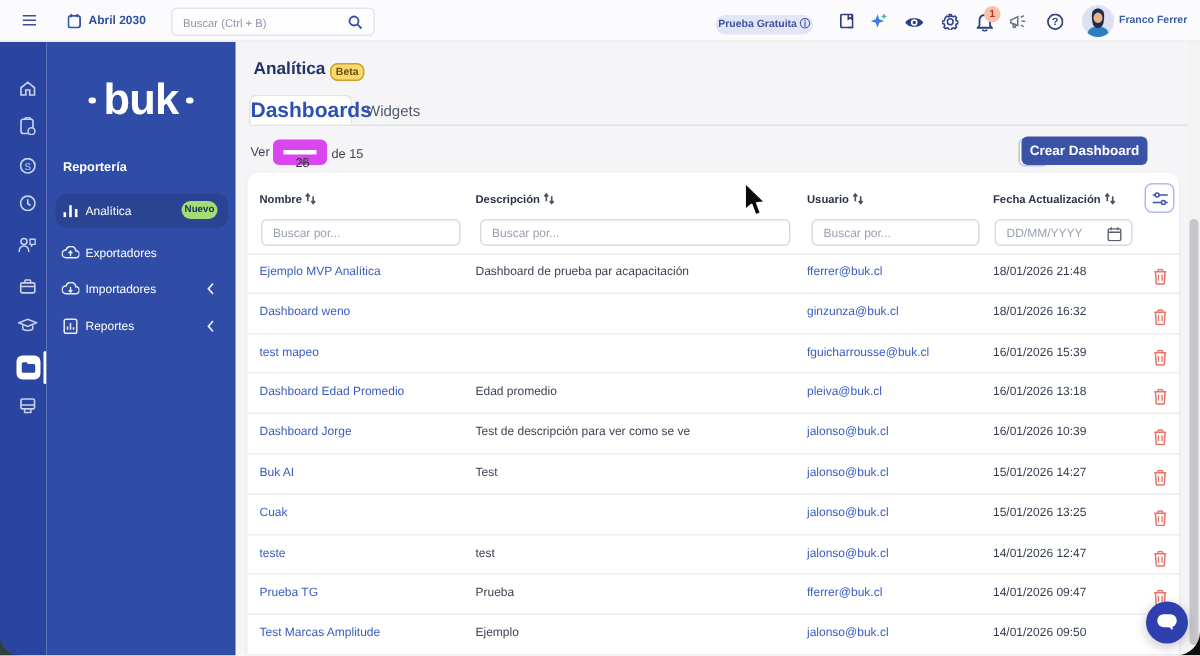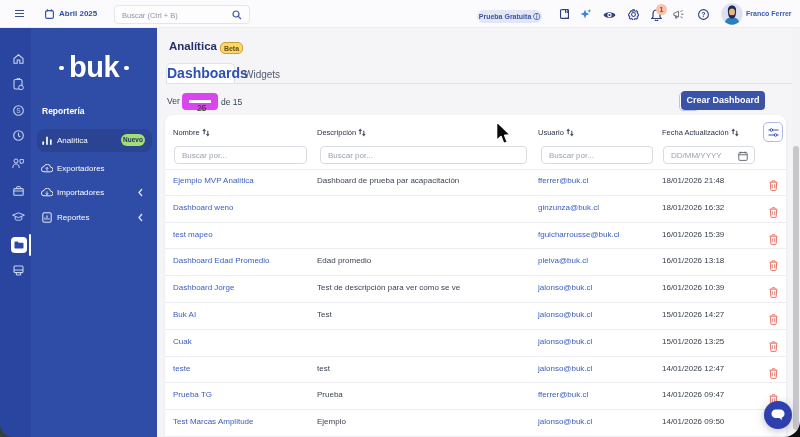--- a/index.html
+++ b/index.html
@@ -34,21 +34,21 @@
   #tab-widgets { position:absolute; left:87px; top:41px; font-size:10px; color:#525b6e; }
 
   #ver-row { position:absolute; left:10px; top:68px; font-size:8.5px; color:#3a4254; }
   #sel25 { position:absolute; left:25px; top:65px; width:36px; height:17px; border:7px solid #d946ef; border-radius:4px; background:#fff; font-size:8.5px; color:#333; }
   #de15 { position:absolute; left:64px; top:69px; font-size:8.5px; color:#3a4254; }
   #btn-dl { position:absolute; left:522px; top:64px; width:20px; height:19px; background:#fff; border:1px solid #b9c4ea; border-radius:4px; }
   #btn-crear { position:absolute; left:524px; top:63px; width:84px; height:19px; background:#3a53a6; border-radius:4px; color:#fff; font-size:9px; font-weight:bold; text-align:center; line-height:19px; }
 
   
   #card { position:absolute; left:8px; top:87px; width:621px; height:322px; background:#fff; border-radius:8px 8px 0 0; box-shadow:0 1px 3px rgba(40,50,90,0.08); }
-  .th { position:absolute; top:13px; font-size:7.5px; font-weight:normal; color:#2b3347; white-space:nowrap;text-align:right; }
+  .th { position:absolute; top:13px; font-size:7.5px; font-weight:bold; color:#2b3347; white-space:nowrap;text-align:right; }
   .finput { position:absolute; top:31px; height:18px; border:1px solid #d9dae2; border-radius:4px; background:#fff; }
   .finput span { position:absolute; left:7px; top:4px; font-size:8px; color:#9aa1b1; }
   .row { position:absolute; left:0; width:621px; height:26.8px; border-bottom:1px solid #ececf1; }
   .c-name { position:absolute; left:8px; top:7px; font-size:8px; color:#3a5cc0; }
   .c-desc { position:absolute; left:152px; top:7px; font-size:8px; color:#3c4354; }
   .c-user { position:absolute; left:373px; top:7px; font-size:8px; color:#3a5cc0; }
   .c-date { position:absolute; left:497px; top:7px; font-size:8px; color:#343d4f; }
   .c-trash { position:absolute; left:604px; top:8px; }
 
   
@@ -62,21 +62,21 @@
 <body>
 
 <div id="topbar">
   <svg class="abs" style="left:15px;top:9px" width="9" height="9" viewBox="0 0 9 9">
       <path d="M0 1.5h9M0 4.5h9M0 7.5h9" stroke="#3d4f8f" stroke-width="1.1"></path>
     </svg>
   <svg class="abs" style="left:45px;top:9px" width="9" height="10" viewBox="0 0 9 10">
       <rect x="0.6" y="1.6" width="7.8" height="7.8" rx="1.5" fill="none" stroke="#3456a8" stroke-width="1.2"></rect>
       <path d="M2.5 0.3v2.2M6.5 0.3v2.2" stroke="#3456a8" stroke-width="1.2"></path>
     </svg>
-  <div class="abs" style="left:59px;top:9px;font-size:8px;font-weight:bold;color:#2d4fa4;white-space:nowrap">Abril 2025</div>
+  <div class="abs" style="left:59px;top:9px;font-size:8px;font-weight:bold;color:#2d4fa4;white-space:nowrap">Abril 2030</div>
   <div id="searchbox">
       <span>Buscar (Ctrl + B)</span>
     <svg class="abs" style="right:7px;top:4px" width="10" height="10" viewBox="0 0 10 10">
         <circle cx="4" cy="4" r="3" fill="none" stroke="#35539f" stroke-width="1.2"></circle>
         <path d="M6.3 6.3L9 9" stroke="#35539f" stroke-width="1.2"></path>
       </svg>
   </div>
   <div id="pill-trial">Prueba Gratuita ⓘ</div>
 
   <svg class="abs" style="left:560px;top:9px" width="9" height="10" viewBox="0 0 9 10">

